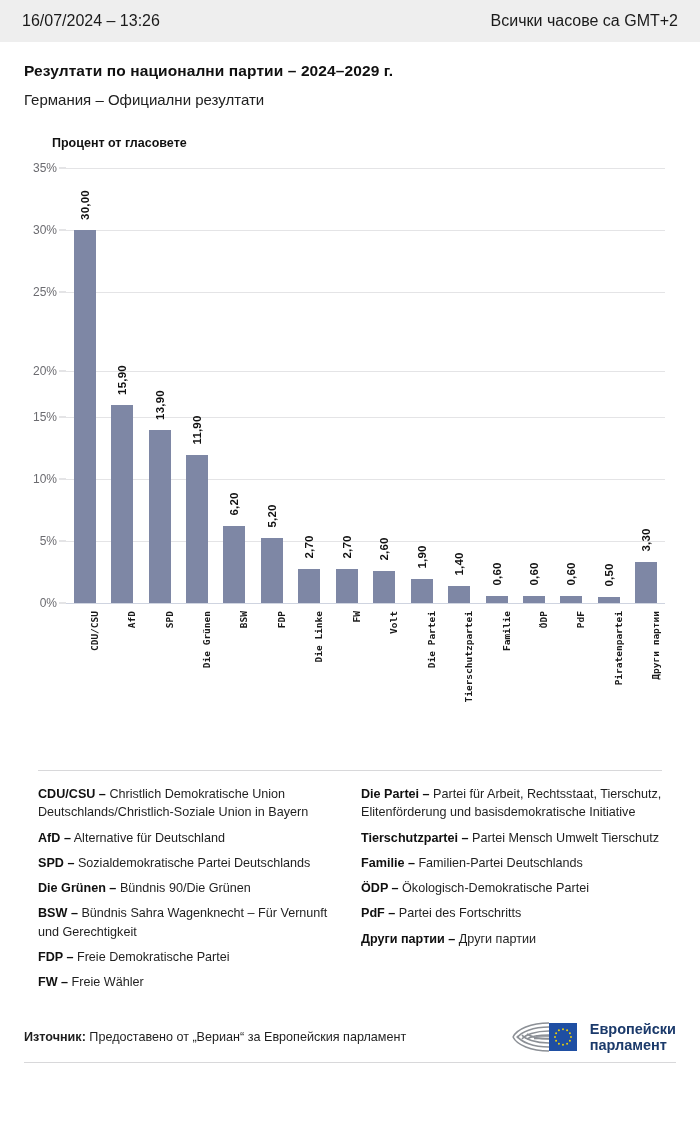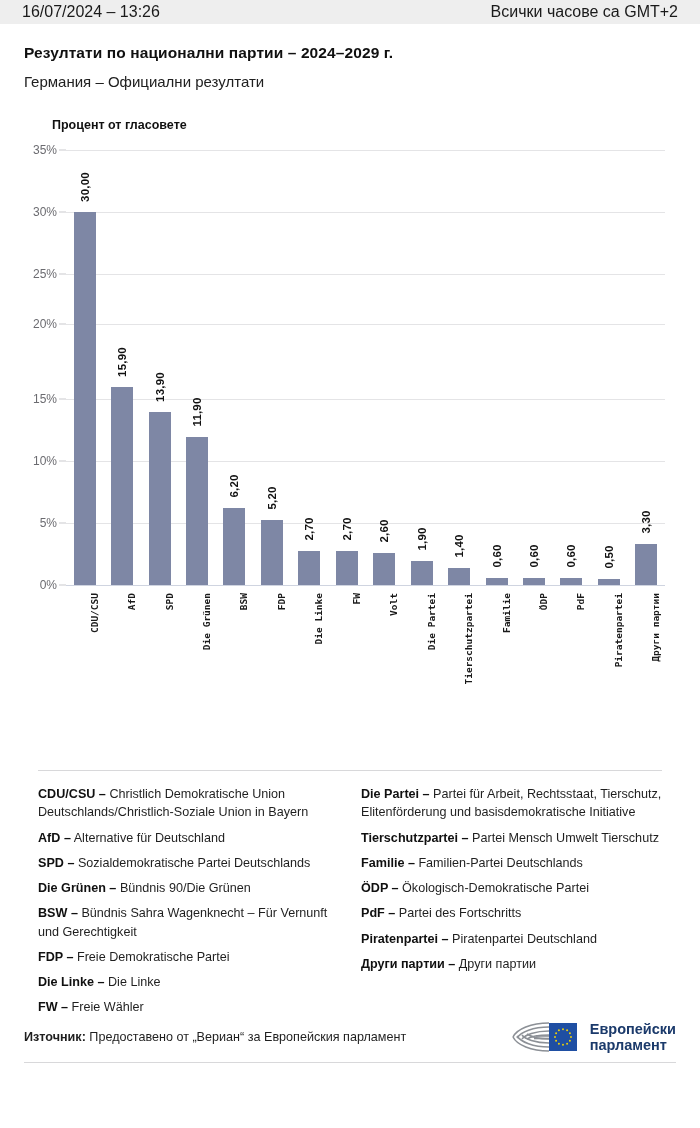--- a/index.html
+++ b/index.html
@@ -11,21 +11,21 @@
   body {
     width: 700px; height: 1128px;
     font-family: "Liberation Sans", sans-serif;
     color: #1a1a1a;
     position: relative;
     overflow: hidden;
   }
 
   
   .topbar {
-    height: 24px;
+    height: 42px;
     background: #eeeeee;
     display: flex;
     align-items: center;
     justify-content: space-between;
     padding: 0 22px;
   }
 
   
   .titles { padding: 20px 24px 0 24px; }
   .page-title {
@@ -236,21 +236,21 @@
             <div class="ytick" style="top: 0px;">5%</div>
           </div>
           <div class="gridline" style="top: 310.714px;">
             <div class="ytick-dash" style="top: 0px;"></div>
             <div class="ytick" style="top: 0px;">10%</div>
           </div>
           <div class="gridline" style="top: 248.571px;">
             <div class="ytick-dash" style="top: 0px;"></div>
             <div class="ytick" style="top: 0px;">15%</div>
           </div>
-          <div class="gridline" style="top: 174px;">
+          <div class="gridline" style="top: 203px;">
             <div class="ytick-dash" style="top: 0px;"></div>
             <div class="ytick" style="top: 0px;">20%</div>
           </div>
           <div class="gridline" style="top: 124.286px;">
             <div class="ytick-dash" style="top: 0px;"></div>
             <div class="ytick" style="top: 0px;">25%</div>
           </div>
           <div class="gridline" style="top: 62.1429px;">
             <div class="ytick-dash" style="top: 0px;"></div>
             <div class="ytick" style="top: 0px;">30%</div>
@@ -349,30 +349,28 @@
 <div class="parties">
   <div class="parties-rule"></div>
   <div class="parties-cols">
     <div class="parties-col" id="parties-left">
         <div class="party-item"><b>CDU/CSU –</b><span> Christlich Demokratische Union Deutschlands/Christlich-Soziale Union in Bayern</span></div>
         <div class="party-item"><b>AfD –</b><span> Alternative für Deutschland</span></div>
         <div class="party-item"><b>SPD –</b><span> Sozialdemokratische Partei Deutschlands</span></div>
         <div class="party-item"><b>Die Grünen –</b><span> Bündnis 90/Die Grünen</span></div>
         <div class="party-item"><b>BSW –</b><span> Bündnis Sahra Wagenknecht – Für Vernunft und Gerechtigkeit</span></div>
         <div class="party-item"><b>FDP –</b><span> Freie Demokratische Partei</span></div>
-        <div class="party-item"><b>Die Linke –</b><span> Die Linke</span></div>
         <div class="party-item"><b>FW –</b><span> Freie Wähler</span></div>
       </div>
     <div class="parties-col" id="parties-right">
         <div class="party-item"><b>Die Partei –</b><span> Partei für Arbeit, Rechtsstaat, Tierschutz, Elitenförderung und basisdemokratische Initiative</span></div>
         <div class="party-item"><b>Tierschutzpartei –</b><span> Partei Mensch Umwelt Tierschutz</span></div>
         <div class="party-item"><b>Familie –</b><span> Familien-Partei Deutschlands</span></div>
         <div class="party-item"><b>ÖDP –</b><span> Ökologisch-Demokratische Partei</span></div>
         <div class="party-item"><b>PdF –</b><span> Partei des Fortschritts</span></div>
-        <div class="party-item"><b>Piratenpartei –</b><span> Piratenpartei Deutschland</span></div>
         <div class="party-item"><b>Други партии –</b><span> Други партии</span></div>
       </div>
   </div>
 </div>
 
 <div class="footer-rule"></div>
 <div class="footer">
   <div class="source">
     <b>Източник:</b>
     <span>Предоставено от „Вериан“ за Европейския парламент</span>

